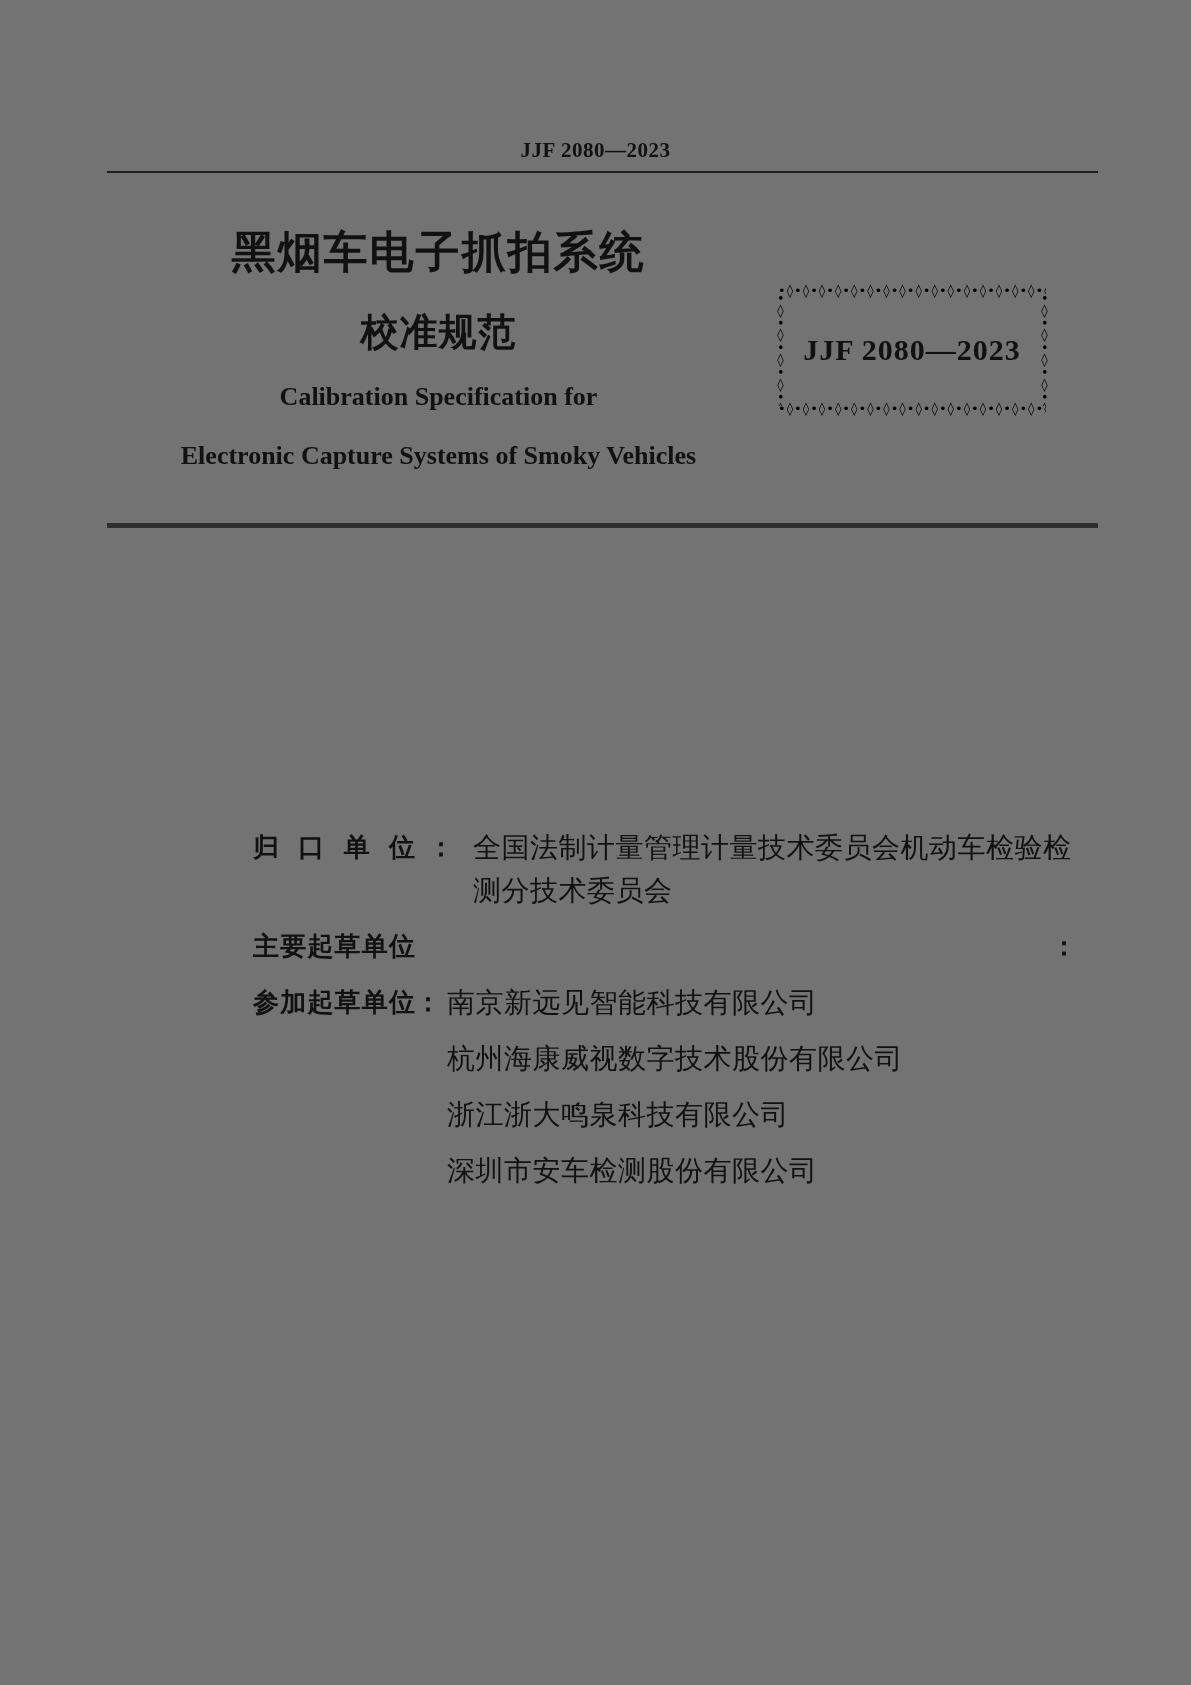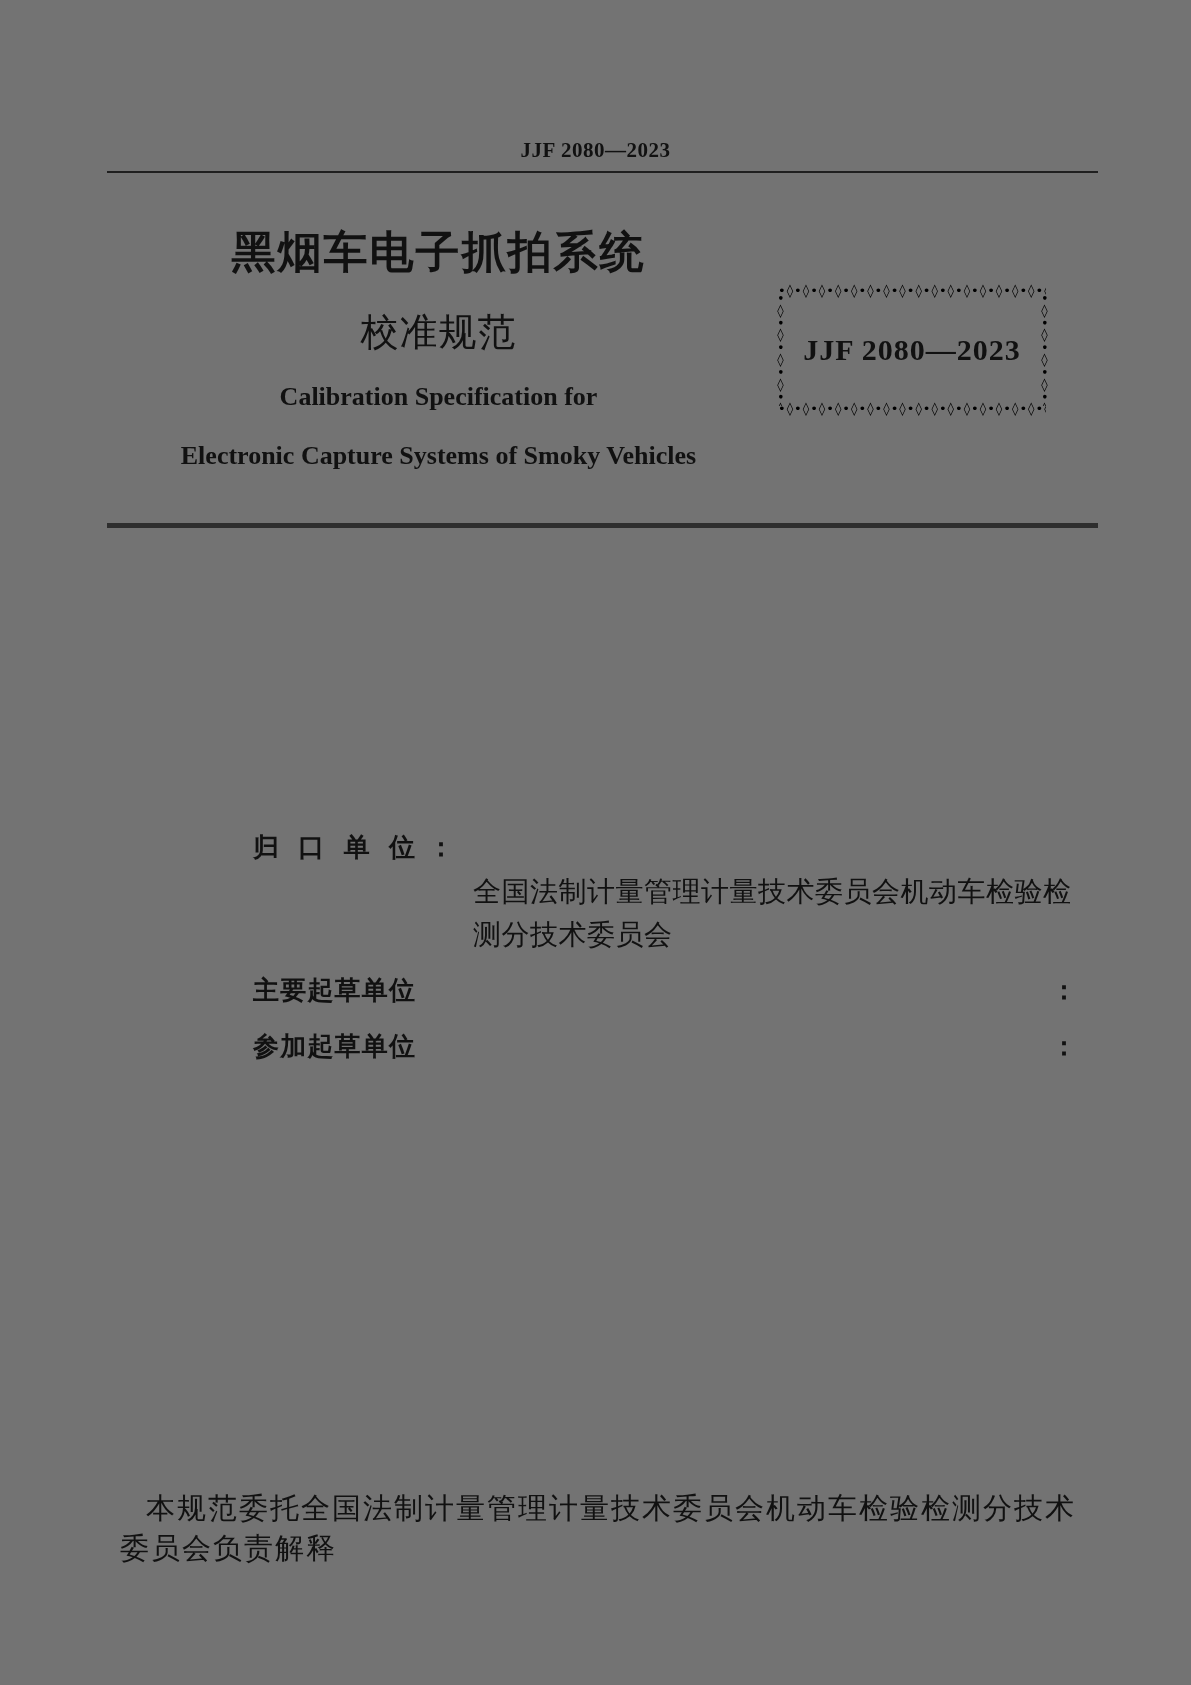--- a/index.html
+++ b/index.html
@@ -35,21 +35,21 @@
   }
   .cn1 {
     font-family: "Liberation Sans", sans-serif;
     font-weight: 700;
     font-size: 44px;
     line-height: 48px;
     letter-spacing: 2px;
   }
   .cn2 {
     font-family: "Liberation Sans", sans-serif;
-    font-weight: 400;
+    font-weight: 700;
     font-size: 38px;
     line-height: 48px;
     letter-spacing: 1px;
     margin-top: 32px;
   }
   .en1, .en2 {
     font-family: "Liberation Serif", serif;
     font-weight: 700;
     font-size: 26px;
     line-height: 34px;
@@ -115,21 +115,21 @@
     text-align: justify;
     text-align-last: justify;
   }
   .org-colon {
     font-family: "Liberation Sans", sans-serif;
     font-weight: 700;
     font-size: 26px;
     line-height: 43px;
     margin-right: 6px;
   }
-  .org-content { flex: 1 1 auto; margin-top: 44px; }
+  .org-content { flex: 1 1 auto; }
   .org-entry-0 .org-content { max-width: 610px; }
   .org-line {
     font-family: "Liberation Serif", serif;
     font-size: 28px;
     line-height: 43px;
     letter-spacing: 0.5px;
   }
   .org-line + .org-line { margin-top: 13px; }
 
   
@@ -179,19 +179,24 @@
     </div>
 
     <div class="org-entry org-entry-1">
       <span class="org-label">主要起草单位</span>
       <span class="org-colon">：</span>
     </div>
 
     <div class="org-entry org-entry-2">
       <span class="org-label">参加起草单位</span>
       <span class="org-colon">：</span>
+      <div class="org-content">
+        <div class="org-line">南京新远见智能科技有限公司</div>
+        <div class="org-line">杭州海康威视数字技术股份有限公司</div>
+        <div class="org-line">浙江浙大鸣泉科技有限公司</div>
+        <div class="org-line">深圳市安车检测股份有限公司</div>
+      </div>
     </div>
 
   </div>
 
-  <div class="footer-note">本规范委托全国法制计量管理计量技术委员会机动车检验检测分技术委员会负责解释</div>
 
 </div>
 
 </body></html>

